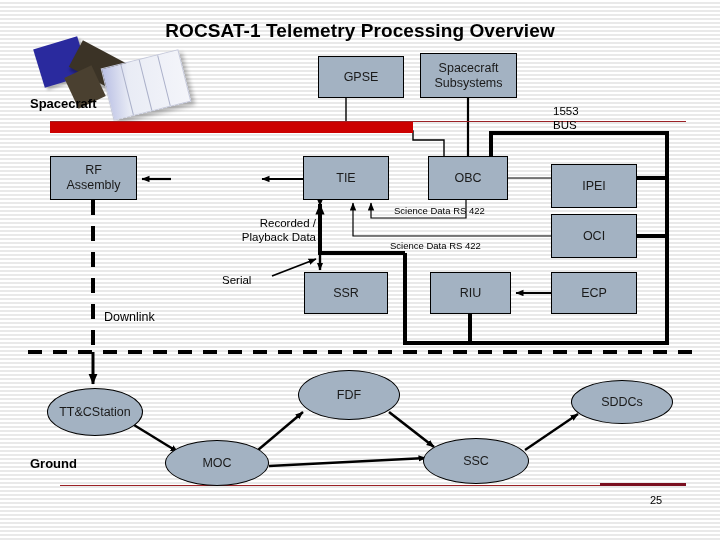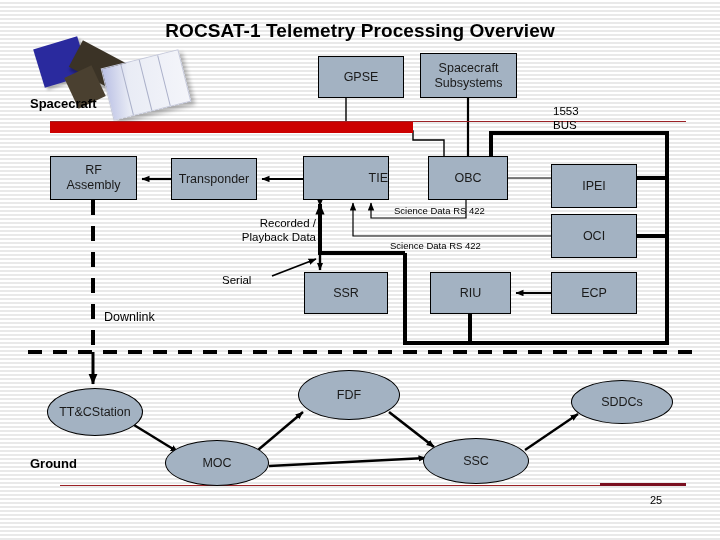--- a/index.html
+++ b/index.html
@@ -156,25 +156,22 @@
     <span>Subsystems</span>
   </div>
 
   <div class="lbl" style="left:553px; top:105px;">1553 BUS</div>
 
   <div class="node" style="left:50px; top:156px; width:87px; height:44px; flex-direction:column;">
     <span>RF</span>
     <span>Assembly</span>
   </div>
 
-  <div class="node" style="left:171px; top:158px; width:86px; height:42px;">
-    <span>Transponder</span>
-  </div>
-
-  <div class="node" style="left:303px; top:156px; width:86px; height:44px;justify-content:flex-end;">
+
+  <div class="node" style="left:303px; top:156px; width:86px; height:44px;">
     <span>TIE</span>
   </div>
 
   <div class="node" style="left:428px; top:156px; width:80px; height:44px;">
     <span>OBC</span>
   </div>
 
   <div class="node" style="left:551px; top:164px; width:86px; height:44px;">
     <span>IPEI</span>
   </div>

